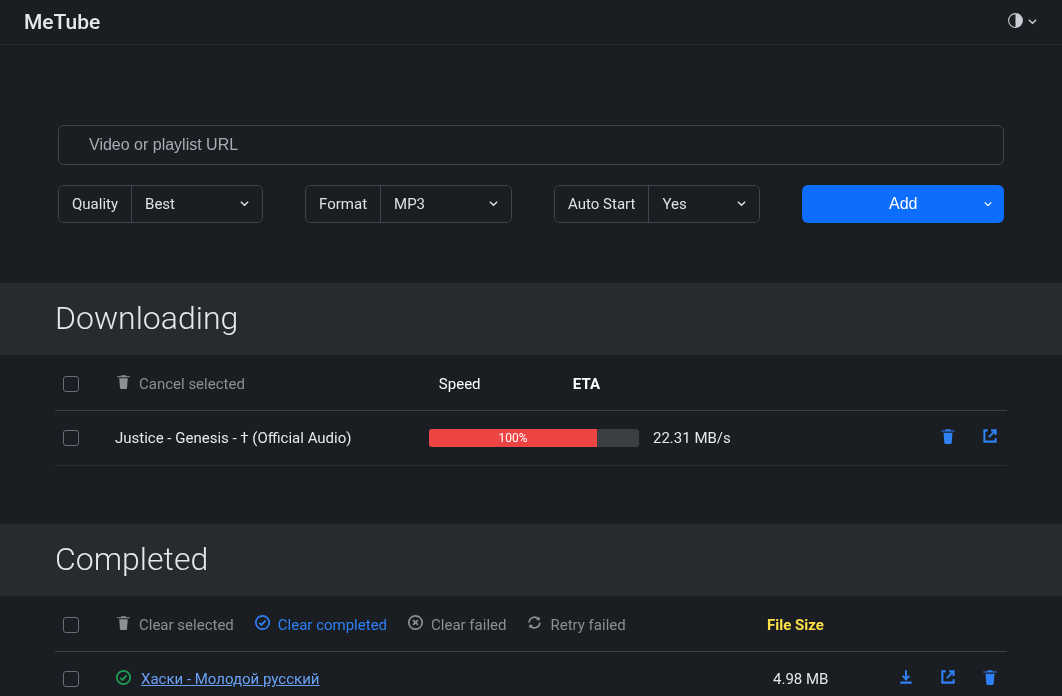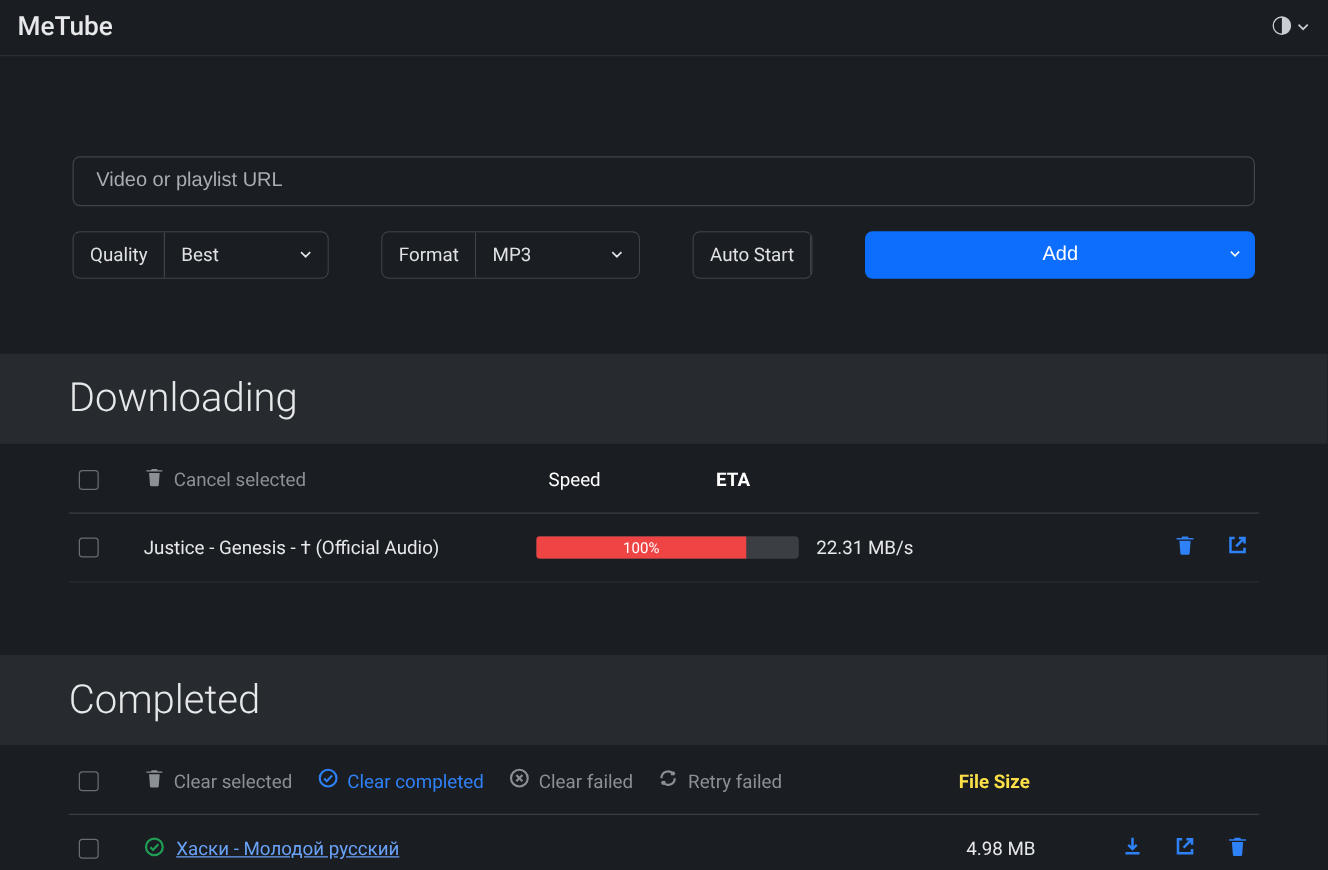--- a/index.html
+++ b/index.html
@@ -19,36 +19,36 @@
       overflow-y: scroll;
     }
     .scrollable::-webkit-scrollbar { width: 16px; background: #2b2f33; }
     .scrollable::-webkit-scrollbar-thumb { background: #5a5f66; border-radius: 3px; }
     .scrollable::-webkit-scrollbar-track { background: #212428; }
 
     .topbar {
       display: flex;
       justify-content: space-between;
       align-items: center;
-      padding: 10px 14px;
+      padding: 10px 24px;
       border-bottom: 1px solid #2a2d31;
     }
     .brand { font-size: 21px; font-weight: 500; color: #e6e8ea; }
     .theme-toggle { display: flex; align-items: center; gap: 3px; cursor: pointer; color: #c9ced4; }
     .theme-toggle svg { width: 17px; height: 17px; }
 
     .form-area {
       padding: 80px 58px 18px 58px;
     }
     .url-input {
       width: 100%;
       background: #1a1d21;
       border: 1px solid #3f444a;
       border-radius: 6px;
-      padding: 10px 18px;
+      padding: 10px 30px;
       color: #dfe1e4;
       font-size: 16px;
     }
     .url-input::placeholder { color: #a8adb3; }
     .options-row {
       display: flex;
       gap: 42px;
       margin-top: 20px;
       align-items: stretch;
     }
@@ -204,20 +204,26 @@
         <div class="opt-label">Format</div>
         <div class="opt-select">
           <span>MP3</span>
           <span class="chev"><svg viewBox="0 0 12 12">
                 <path d="M2 4l4 4 4-4" stroke="currentColor" stroke-width="1.5" fill="none"></path>
               </svg></span>
         </div>
       </div>
       <div class="opt-group grp-autostart">
         <div class="opt-label">Auto Start</div>
+        <div class="opt-select">
+          <span>Yes</span>
+          <span class="chev"><svg viewBox="0 0 12 12">
+                <path d="M2 4l4 4 4-4" stroke="currentColor" stroke-width="1.5" fill="none"></path>
+              </svg></span>
+        </div>
       </div>
       <button class="btn-add">
         <span>Add</span>
         <span class="split">
           <span class="chev"><svg viewBox="0 0 12 12">
                 <path d="M2 4l4 4 4-4" stroke="#fff" stroke-width="1.5" fill="none"></path>
               </svg></span>
         </span>
       </button>
     </div>

